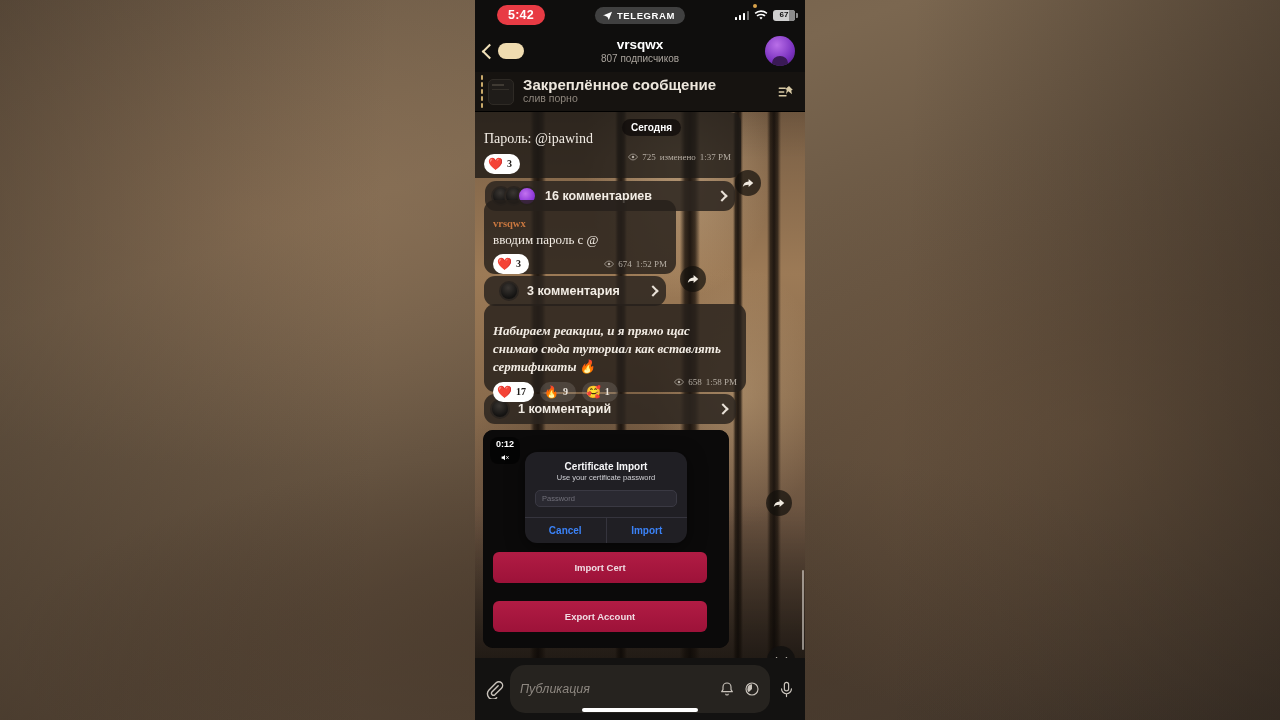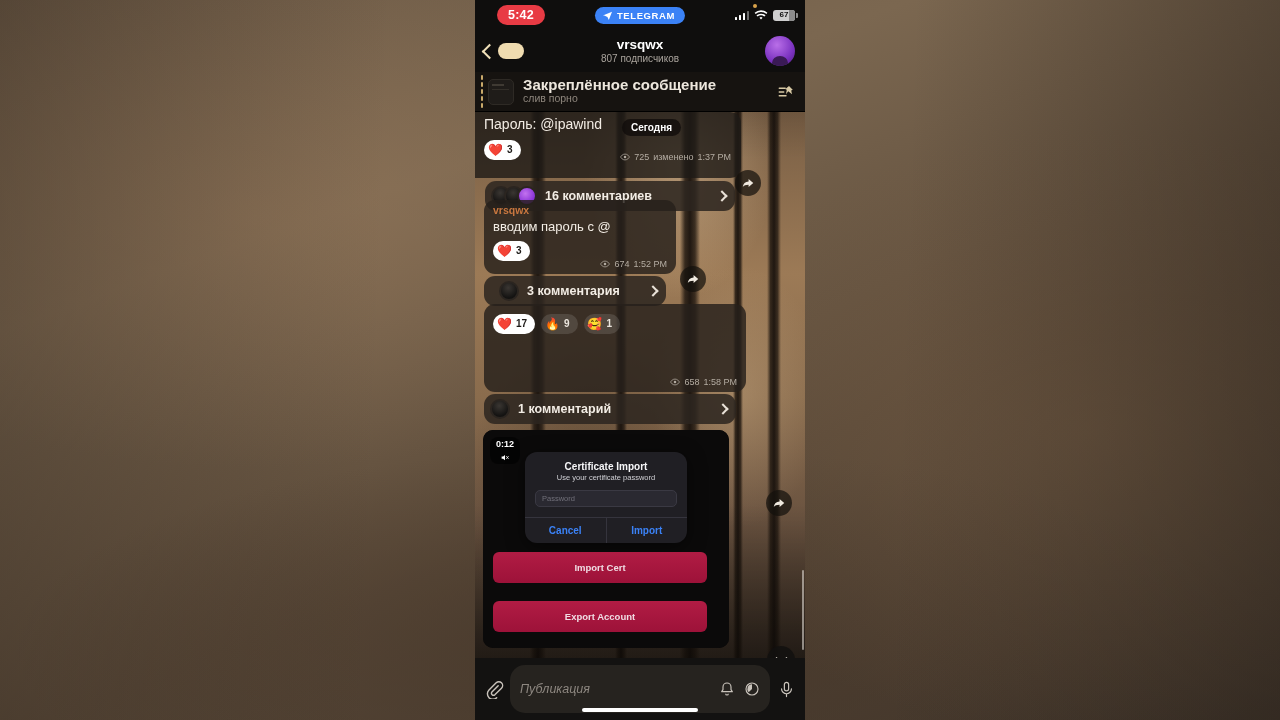--- a/index.html
+++ b/index.html
@@ -70,21 +70,21 @@
   }
   .time-pill {
     margin-left: 22px;
     background:#e83b44; color:#fff;
     font-size:12.5px; font-weight:700;
     padding:3px 11px; border-radius:10px;
     letter-spacing:0.2px;
   }
   .tg-badge {
     position:absolute; left:50%; transform:translateX(-50%);
-    background:#3b82f6; color:#fff;
+    background:#404040; color:#fff;
     border-radius:11px; padding:3px 10px 3px 7px;
     display:flex; align-items:center; gap:4px;
     font-size:9.5px; font-weight:700; letter-spacing:0.6px;text-align:right;
   }
   .tg-badge svg { display:block; }
   .status-right {
     position:absolute; right:10px;
     display:flex; align-items:center; gap:5px;text-align:center;
   }
   .dot-orange{
@@ -149,22 +149,23 @@
   .pin-title{ color:#ede7dd; font-size:15px; font-weight:700; line-height:14px;}
   .pin-sub{ color:#8e867d; font-size:10.5px; line-height:13px;}
   .pin-icon{ position:absolute; right:10px; width:18px;height:18px;}
 
   
   .messages{ position:absolute; left:0; top:112px; width:330px; bottom:0; z-index:20;}
   .msg-row{ position:absolute; }
   .bubble{
     background: rgba(38,32,27,0.82);
     border-radius: 11px;
-    padding: 4px 9px 5px 9px;
+    padding: 18px 9px 5px 9px;
     position: relative;
+    font-family: Liberation Serif, serif;
   }
   .bubble .author{ color:#c9773f; font-size:10.5px; font-weight:700; margin-bottom:2px;}
   .bubble .text{ color:#f2ece4; font-size:13px; line-height:17px;}
   .bubble .text.bold{ font-weight:700; font-style:italic; font-size:13px; line-height:18px;}
   .meta{
     position:absolute; right:9px; bottom:5px;
     display:flex; align-items:center; gap:4px;
     color:#b4aca2; font-size:9px;
   }
   .eye{width:10px;height:10px;}
@@ -433,20 +434,21 @@
         </div>
         <div class="share-btn" style="left:196px; top:66px;">
           <svg width="14" height="14" viewBox="0 0 24 24">
             <path d="M13 5l8 7-8 7v-4c-5 0-8 1.5-10 4 1-6 4-9 10-9.5V5z" fill="#efe9df"></path>
           </svg>
         </div>
       </div>
 
       <div class="msg-row" style="left:9px; top:192px; width:262px;">
         <div class="bubble" style="width:262px; height:88px;">
+          <div class="text bold">Набираем реакции, и я прямо щас снимаю сюда туториал как вставлять сертификаты 🔥</div>
           <div class="reactions">
             <div class="rx filled">
               <span class="emo">❤️</span>
               <span class="cnt">17</span>
             </div>
             <div class="rx hollow">
               <span class="emo">🔥</span>
               <span class="cnt">9</span>
             </div>
             <div class="rx hollow">

